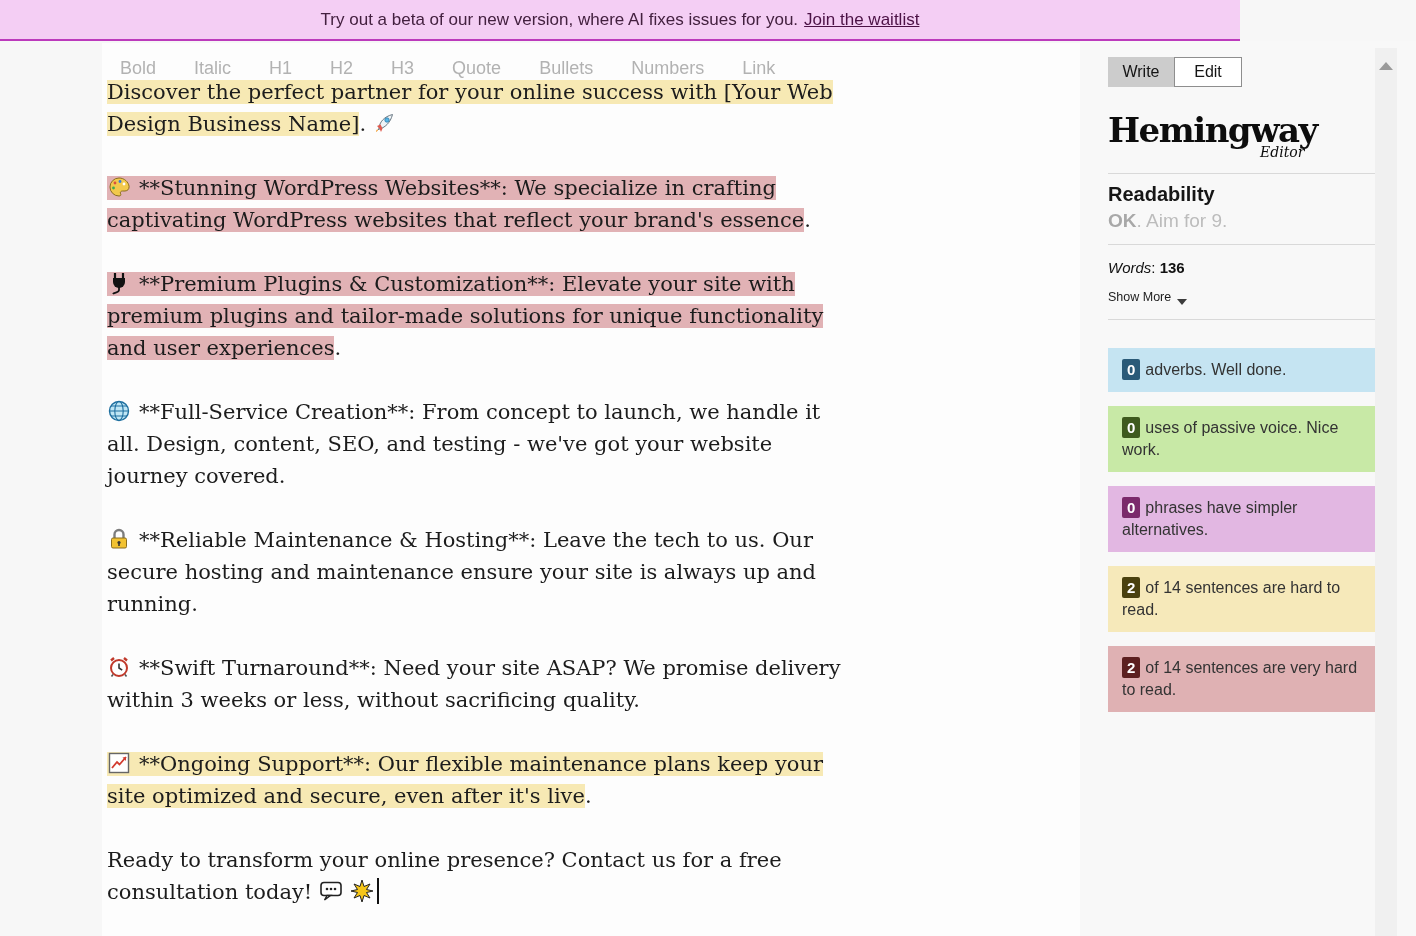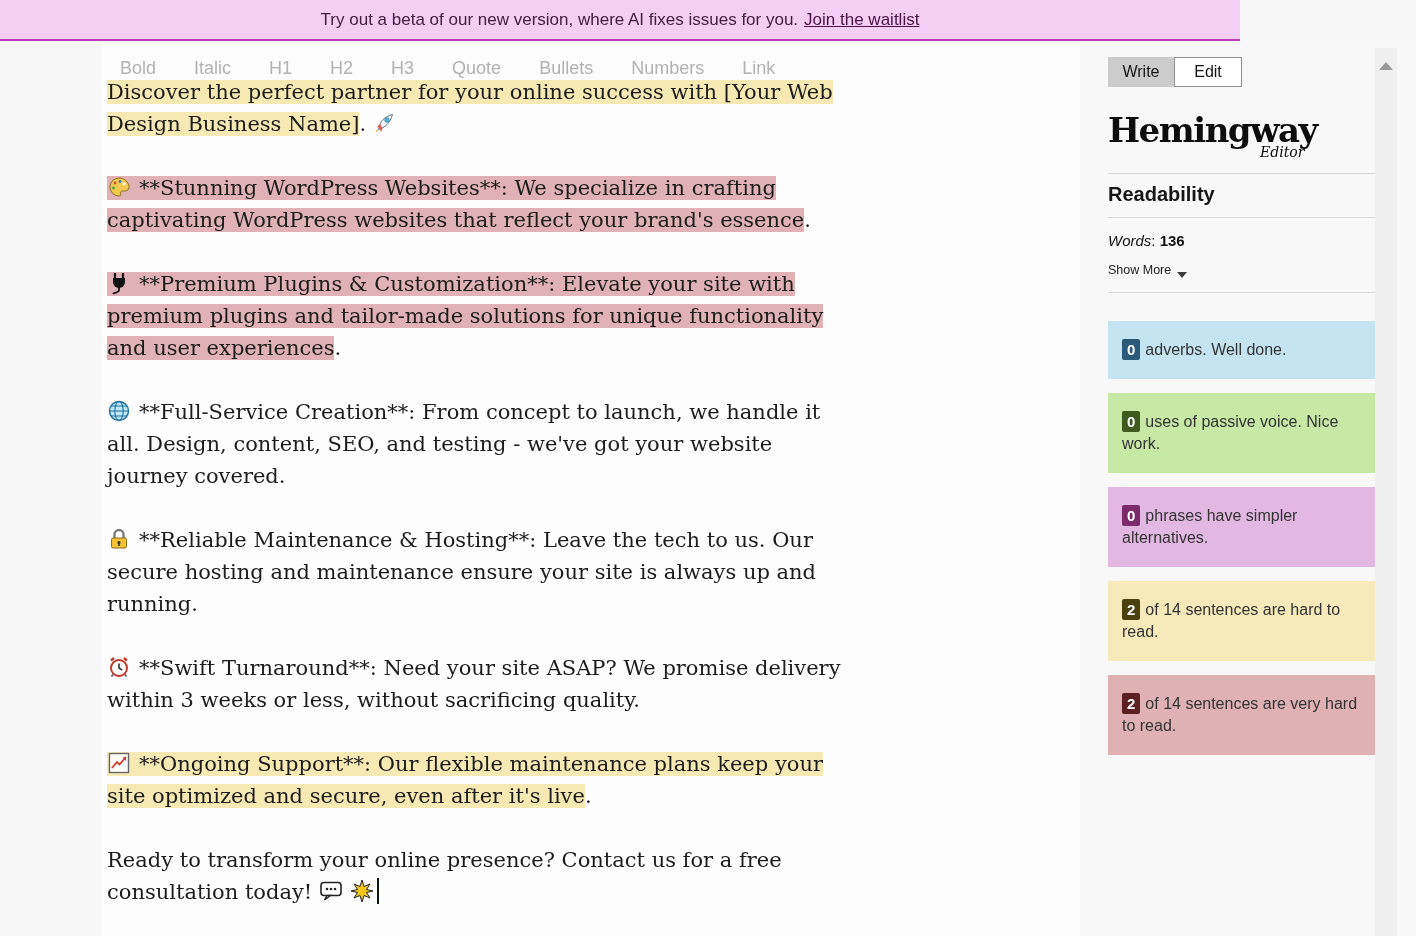--- a/index.html
+++ b/index.html
@@ -64,21 +64,21 @@
   .note b { color: #a8a8a8; }
   .words { margin-top: 13px; font-size: 15px; color: #111; line-height: 20px; }
   .words .it { font-style: italic; }
   .words b { font-weight: bold; }
   .showmore { margin-top: 12px; font-size: 12.5px; color: #1d1d1d; cursor: pointer;
     display: flex; align-items: flex-end; gap: 6px; line-height: 15px; }
   .tri-down { width: 0; height: 0; border-left: 5px solid transparent;
     border-right: 5px solid transparent; border-top: 6px solid #3c3c3c; }
 
   .stats { margin-top: 28px; }
-  .stat { width: 267px; padding: 18px 14px; margin-bottom: 14px;
+  .stat { width: 267px; padding: 11px 14px; margin-bottom: 14px;
     font-size: 16px; line-height: 22px; color: #333; cursor: pointer; }
   .badge { display: inline-block; min-width: 11px; padding: 0 5px; height: 21px; line-height: 21px;
     text-align: center; color: #fff; font-weight: bold; font-size: 15px;
     border-radius: 2px; margin-right: 5px; }
   .stat-adverb { background: #c5e4f2; } .stat-adverb .badge { background: #2a5a78; }
   .stat-passive { background: #c8e9a6; } .stat-passive .badge { background: #3e5a1e; }
   .stat-phrase { background: #e2b7e2; } .stat-phrase .badge { background: #7b2a6b; }
   .stat-hard { background: #f6e9ba; } .stat-hard .badge { background: #4a410f; }
   .stat-vhard { background: #dfb1b3; } .stat-vhard .badge { background: #5c2020; }
 </style>
@@ -184,20 +184,21 @@
     </div>
 
     <div class="logo">
       <div class="logo-title">Hemingway</div>
       <div class="logo-sub">Editor</div>
     </div>
 
     <div class="divider d1"></div>
 
     <div class="read-head">Readability</div>
+    <div class="note"><b>OK</b><span>. Aim for 9.</span></div>
 
     <div class="divider d2"></div>
 
     <div class="words"><span class="it">Words</span><span>: </span><b>136</b></div>
 
     <div class="showmore">
         <span>Show More</span>
         <span class="tri-down"></span>
       </div>
 

